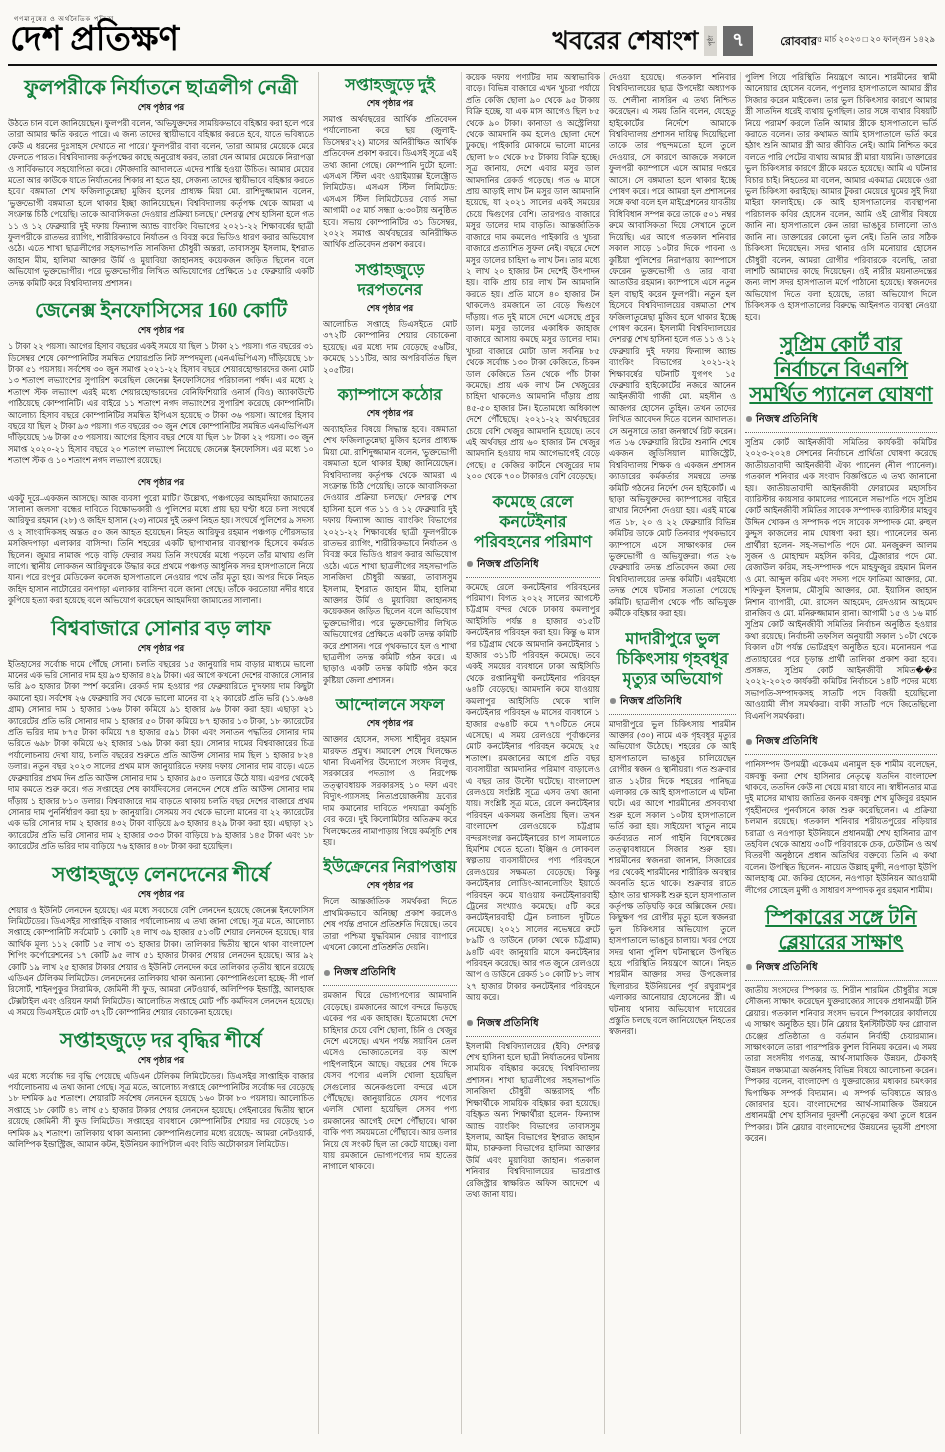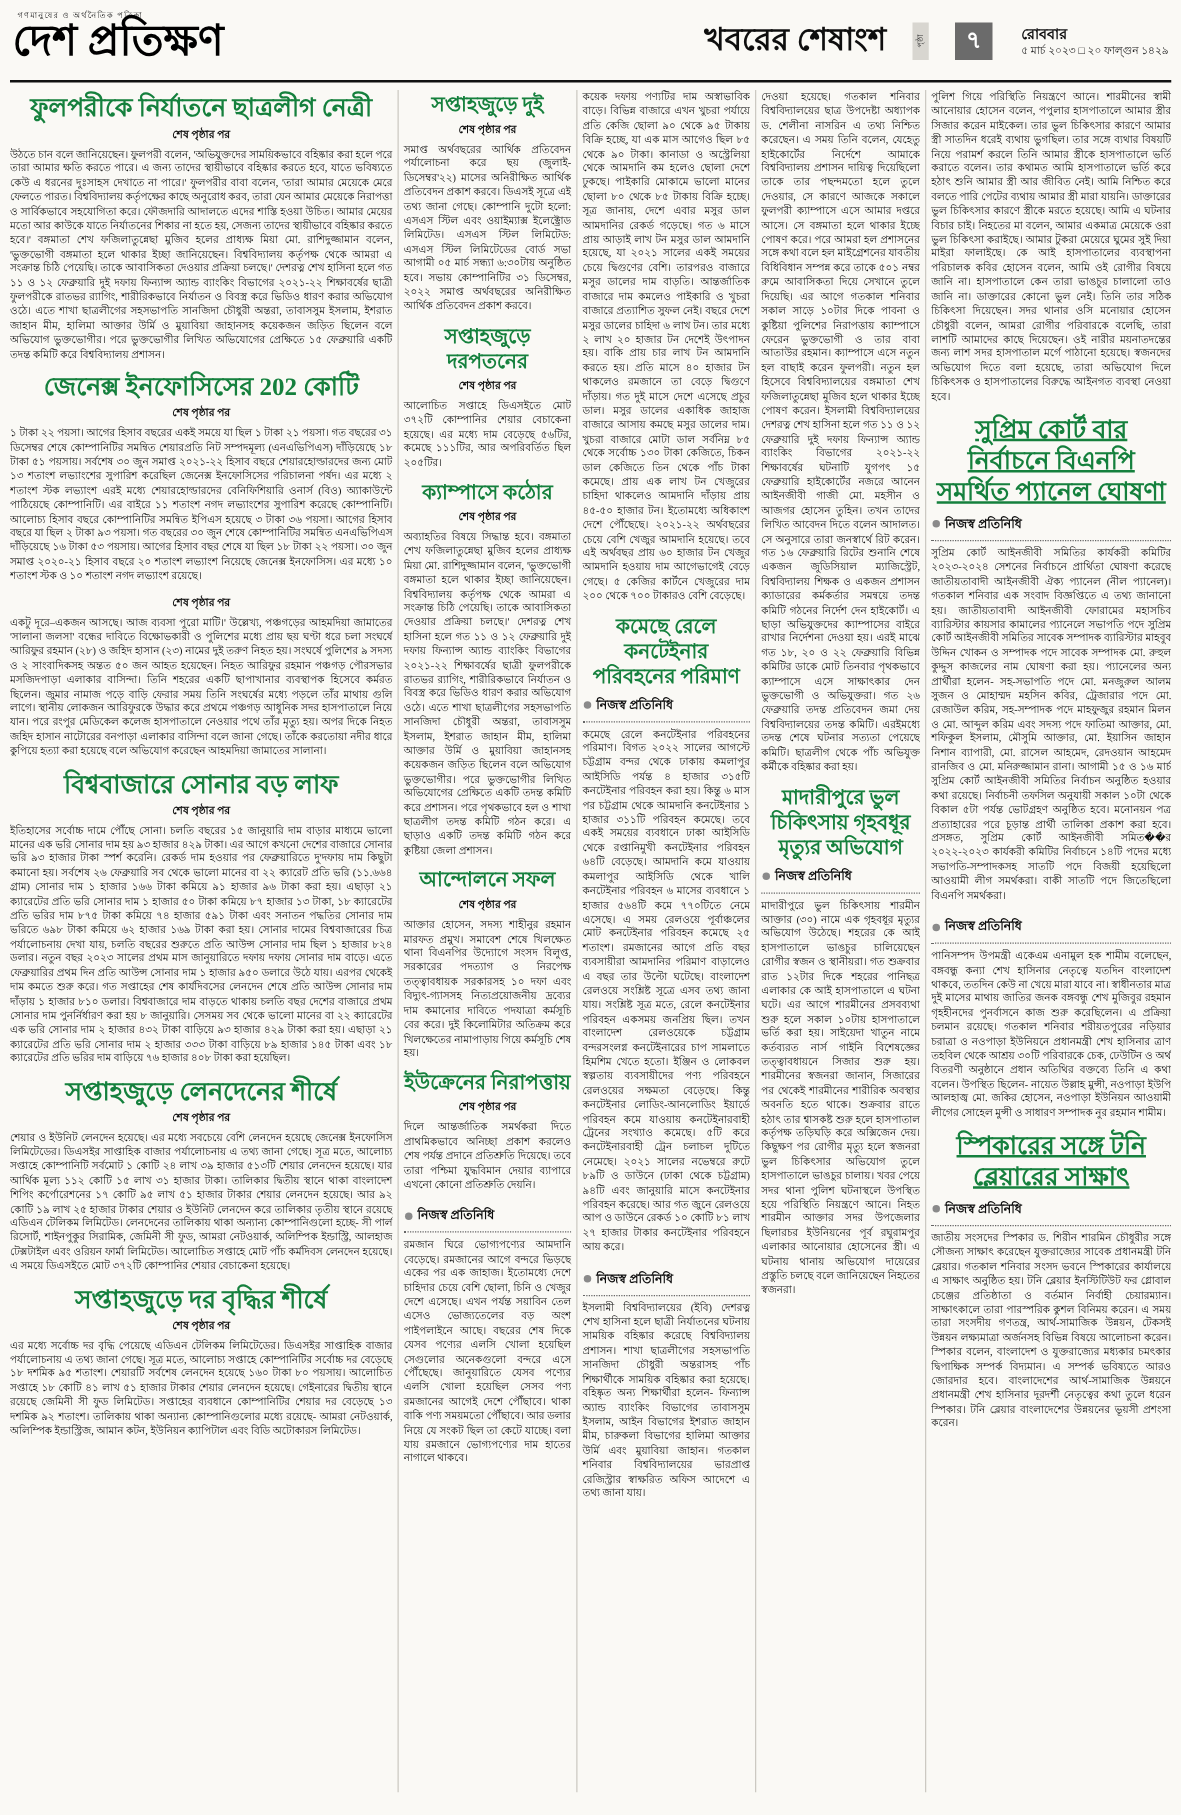--- a/index.html
+++ b/index.html
@@ -5,38 +5,38 @@
   html,body{margin:0;padding:0;}
   body{
     width:945px;height:1452px;overflow:hidden;
     background:#faf9f5;color:#0e0e0e;
     font-family:"Liberation Serif","DejaVu Serif",serif;
     -webkit-font-smoothing:antialiased;
   }
   .page{width:929px;height:1444px;padding:4px 8px;box-sizing:content-box;padding-left:8px;padding-right:8px;}
   
   .masthead{
-    display:flex;justify-content:space-between;
+    display:flex;align-items:flex-end;justify-content:space-between;
     border-bottom:2px solid #111;padding:6px 2px 8px 2px;height:62px;box-sizing:border-box;
   }
   .brand{display:flex;flex-direction:column;line-height:1;}
   .brand .tagline{font-size:6.5px;letter-spacing:1px;color:#222;margin-left:4px;}
   .brand .logo{font-size:34px;font-weight:900;letter-spacing:0;color:#000;
     font-family:"Liberation Serif","DejaVu Serif",serif;}
-  .head-right{display:flex;align-items:center;gap:21px;}
+  .head-right{display:flex;align-items:center;gap:6px;}
   .section-title{font-size:25px;font-weight:bold;line-height:1;padding-bottom:2px;}
   .page-label-box{
     background:#d8d6d0;color:#333;width:13px;height:30px;display:flex;align-items:center;justify-content:center;
     font-size:6.5px;writing-mode:vertical-rl;transform:rotate(180deg);
   }
   .page-number-box{
     background:#6b6b6b;color:#fff;width:30px;height:30px;display:flex;align-items:center;justify-content:center;
     font-size:19px;font-weight:bold;
   }
-  .dateblock{display:flex;flex-direction:column;line-height:1.25;padding-left:2px;}
+  .dateblock{display:flex;flex-direction:row;line-height:1.25;padding-left:2px;margin-left:19px;}
   .dateblock .day{font-size:11.5px;font-weight:bold;}
   .dateblock .date{font-size:8.5px;color:#222;}
   
   .columns{display:flex;margin-top:6px;height:1362px;overflow:hidden;}
   .col{overflow:hidden;height:100%;flex:none;}
   .col + .col{border-left:1px solid #ccc9c2;margin-left:4px;padding-left:4px;}
   .article{margin-bottom:9px;}
   .headline{
     font-weight:bold;text-align:center;color:#15803d;
     margin:3px 0 2px 0;
@@ -73,21 +73,21 @@
   </div>
 
   <div class="columns">
       <div class="col" style="width: 306px;">
         <div class="article">
           <div class="headline h-wide">ফুলপরীকে নির্যাতনে ছাত্রলীগ নেত্রী</div>
           <div class="kicker">শেষ পৃষ্ঠার পর</div>
           <div class="body">উঠতে চান বলে জানিয়েছেন। ফুলপরী বলেন, 'অভিযুক্তদের সাময়িকভাবে বহিষ্কার করা হলে পরে তারা আমার ক্ষতি করতে পারে। এ জন্য তাদের স্থায়ীভাবে বহিষ্কার করতে হবে, যাতে ভবিষ্যতে কেউ এ ধরনের দুঃসাহস দেখাতে না পারে।' ফুলপরীর বাবা বলেন, 'তারা আমার মেয়েকে মেরে ফেলতে পারত। বিশ্ববিদ্যালয় কর্তৃপক্ষের কাছে অনুরোধ করব, তারা যেন আমার মেয়েকে নিরাপত্তা ও সার্বিকভাবে সহযোগিতা করে। ফৌজদারি আদালতে এদের শাস্তি হওয়া উচিত। আমার মেয়ের মতো আর কাউকে যাতে নির্যাতনের শিকার না হতে হয়, সেজন্য তাদের স্থায়ীভাবে বহিষ্কার করতে হবে।' বঙ্গমাতা শেখ ফজিলাতুন্নেছা মুজিব হলের প্রাধ্যক্ষ মিয়া মো. রাশিদুজ্জামান বলেন, 'ভুক্তভোগী বঙ্গমাতা হলে থাকার ইচ্ছা জানিয়েছেন। বিশ্ববিদ্যালয় কর্তৃপক্ষ থেকে আমরা এ সংক্রান্ত চিঠি পেয়েছি। তাকে আবাসিকতা দেওয়ার প্রক্রিয়া চলছে।' দেশরত্ন শেখ হাসিনা হলে গত ১১ ও ১২ ফেব্রুয়ারি দুই দফায় ফিন্যান্স অ্যান্ড ব্যাংকিং বিভাগের ২০২১-২২ শিক্ষাবর্ষের ছাত্রী ফুলপরীকে রাতভর র‍্যাগিং, শারীরিকভাবে নির্যাতন ও বিবস্ত্র করে ভিডিও ধারণ করার অভিযোগ ওঠে। এতে শাখা ছাত্রলীগের সহসভাপতি সানজিদা চৌধুরী অন্তরা, তাবাসসুম ইসলাম, ইশরাত জাহান মীম, হালিমা আক্তার উর্মি ও মুয়াবিয়া জাহানসহ কয়েকজন জড়িত ছিলেন বলে অভিযোগ ভুক্তভোগীর। পরে ভুক্তভোগীর লিখিত অভিযোগের প্রেক্ষিতে ১৫ ফেব্রুয়ারি একটি তদন্ত কমিটি করে বিশ্ববিদ্যালয় প্রশাসন।</div>
         </div>
         <div class="article">
-          <div class="headline h-wide">জেনেক্স ইনফোসিসের 202 কোটি</div>
+          <div class="headline h-wide">জেনেক্স ইনফোসিসের 160 কোটি</div>
           <div class="kicker">শেষ পৃষ্ঠার পর</div>
           <div class="body">১ টাকা ২২ পয়সা। আগের হিসাব বছরের একই সময়ে যা ছিল ১ টাকা ২১ পয়সা। গত বছরের ৩১ ডিসেম্বর শেষে কোম্পানিটির সমন্বিত শেয়ারপ্রতি নিট সম্পদমূল্য (এনএভিপিএস) দাঁড়িয়েছে ১৮ টাকা ৫১ পয়সায়। সর্বশেষ ৩০ জুন সমাপ্ত ২০২১-২২ হিসাব বছরে শেয়ারহোল্ডারদের জন্য মোট ১৩ শতাংশ লভ্যাংশের সুপারিশ করেছিল জেনেক্স ইনফোসিসের পরিচালনা পর্ষদ। এর মধ্যে ২ শতাংশ স্টক লভ্যাংশ এরই মধ্যে শেয়ারহোল্ডারদের বেনিফিশিয়ারি ওনার্স (বিও) অ্যাকাউন্টে পাঠিয়েছে কোম্পানিটি। এর বাইরে ১১ শতাংশ নগদ লভ্যাংশের সুপারিশ করেছে কোম্পানিটি। আলোচ্য হিসাব বছরে কোম্পানিটির সমন্বিত ইপিএস হয়েছে ৩ টাকা ৩৬ পয়সা। আগের হিসাব বছরে যা ছিল ২ টাকা ৯৩ পয়সা। গত বছরের ৩০ জুন শেষে কোম্পানিটির সমন্বিত এনএভিপিএস দাঁড়িয়েছে ১৬ টাকা ৫৩ পয়সায়। আগের হিসাব বছর শেষে যা ছিল ১৮ টাকা ২২ পয়সা। ৩০ জুন সমাপ্ত ২০২০-২১ হিসাব বছরে ২০ শতাংশ লভ্যাংশ নিয়েছে জেনেক্স ইনফোসিস। এর মধ্যে ১০ শতাংশ স্টক ও ১০ শতাংশ নগদ লভ্যাংশ রয়েছে।</div>
         </div>
         <div class="article">
           <div class="kicker">শেষ পৃষ্ঠার পর</div>
           <div class="body">একটু দূরে–একজন আসছে। আজ ব্যবসা পুরো মাটি।' উল্লেখ্য, পঞ্চগড়ের আহমদিয়া জামাতের 'সালানা জলসা' বন্ধের দাবিতে বিক্ষোভকারী ও পুলিশের মধ্যে প্রায় ছয় ঘণ্টা ধরে চলা সংঘর্ষে আরিফুর রহমান (২৮) ও জহিদ হাসান (২৩) নামের দুই তরুণ নিহত হয়। সংঘর্ষে পুলিশের ৯ সদস্য ও ২ সাংবাদিকসহ অন্তত ৫০ জন আহত হয়েছেন। নিহত আরিফুর রহমান পঞ্চগড় পৌরসভার মসজিদপাড়া এলাকার বাসিন্দা। তিনি শহরের একটি ছাপাখানার ব্যবস্থাপক হিসেবে কর্মরত ছিলেন। জুমার নামাজ পড়ে বাড়ি ফেরার সময় তিনি সংঘর্ষের মধ্যে পড়লে তাঁর মাথায় গুলি লাগে। স্থানীয় লোকজন আরিফুরকে উদ্ধার করে প্রথমে পঞ্চগড় আধুনিক সদর হাসপাতালে নিয়ে যান। পরে রংপুর মেডিকেল কলেজ হাসপাতালে নেওয়ার পথে তাঁর মৃত্যু হয়। অপর দিকে নিহত জহিদ হাসান নাটোরের বনপাড়া এলাকার বাসিন্দা বলে জানা গেছে। তাঁকে করতোয়া নদীর ধারে কুপিয়ে হত্যা করা হয়েছে বলে অভিযোগ করেছেন আহমদিয়া জামাতের সালানা।</div>
         </div>
         <div class="article">
           <div class="headline h-wide">বিশ্ববাজারে সোনার বড় লাফ</div>
           <div class="kicker">শেষ পৃষ্ঠার পর</div>

